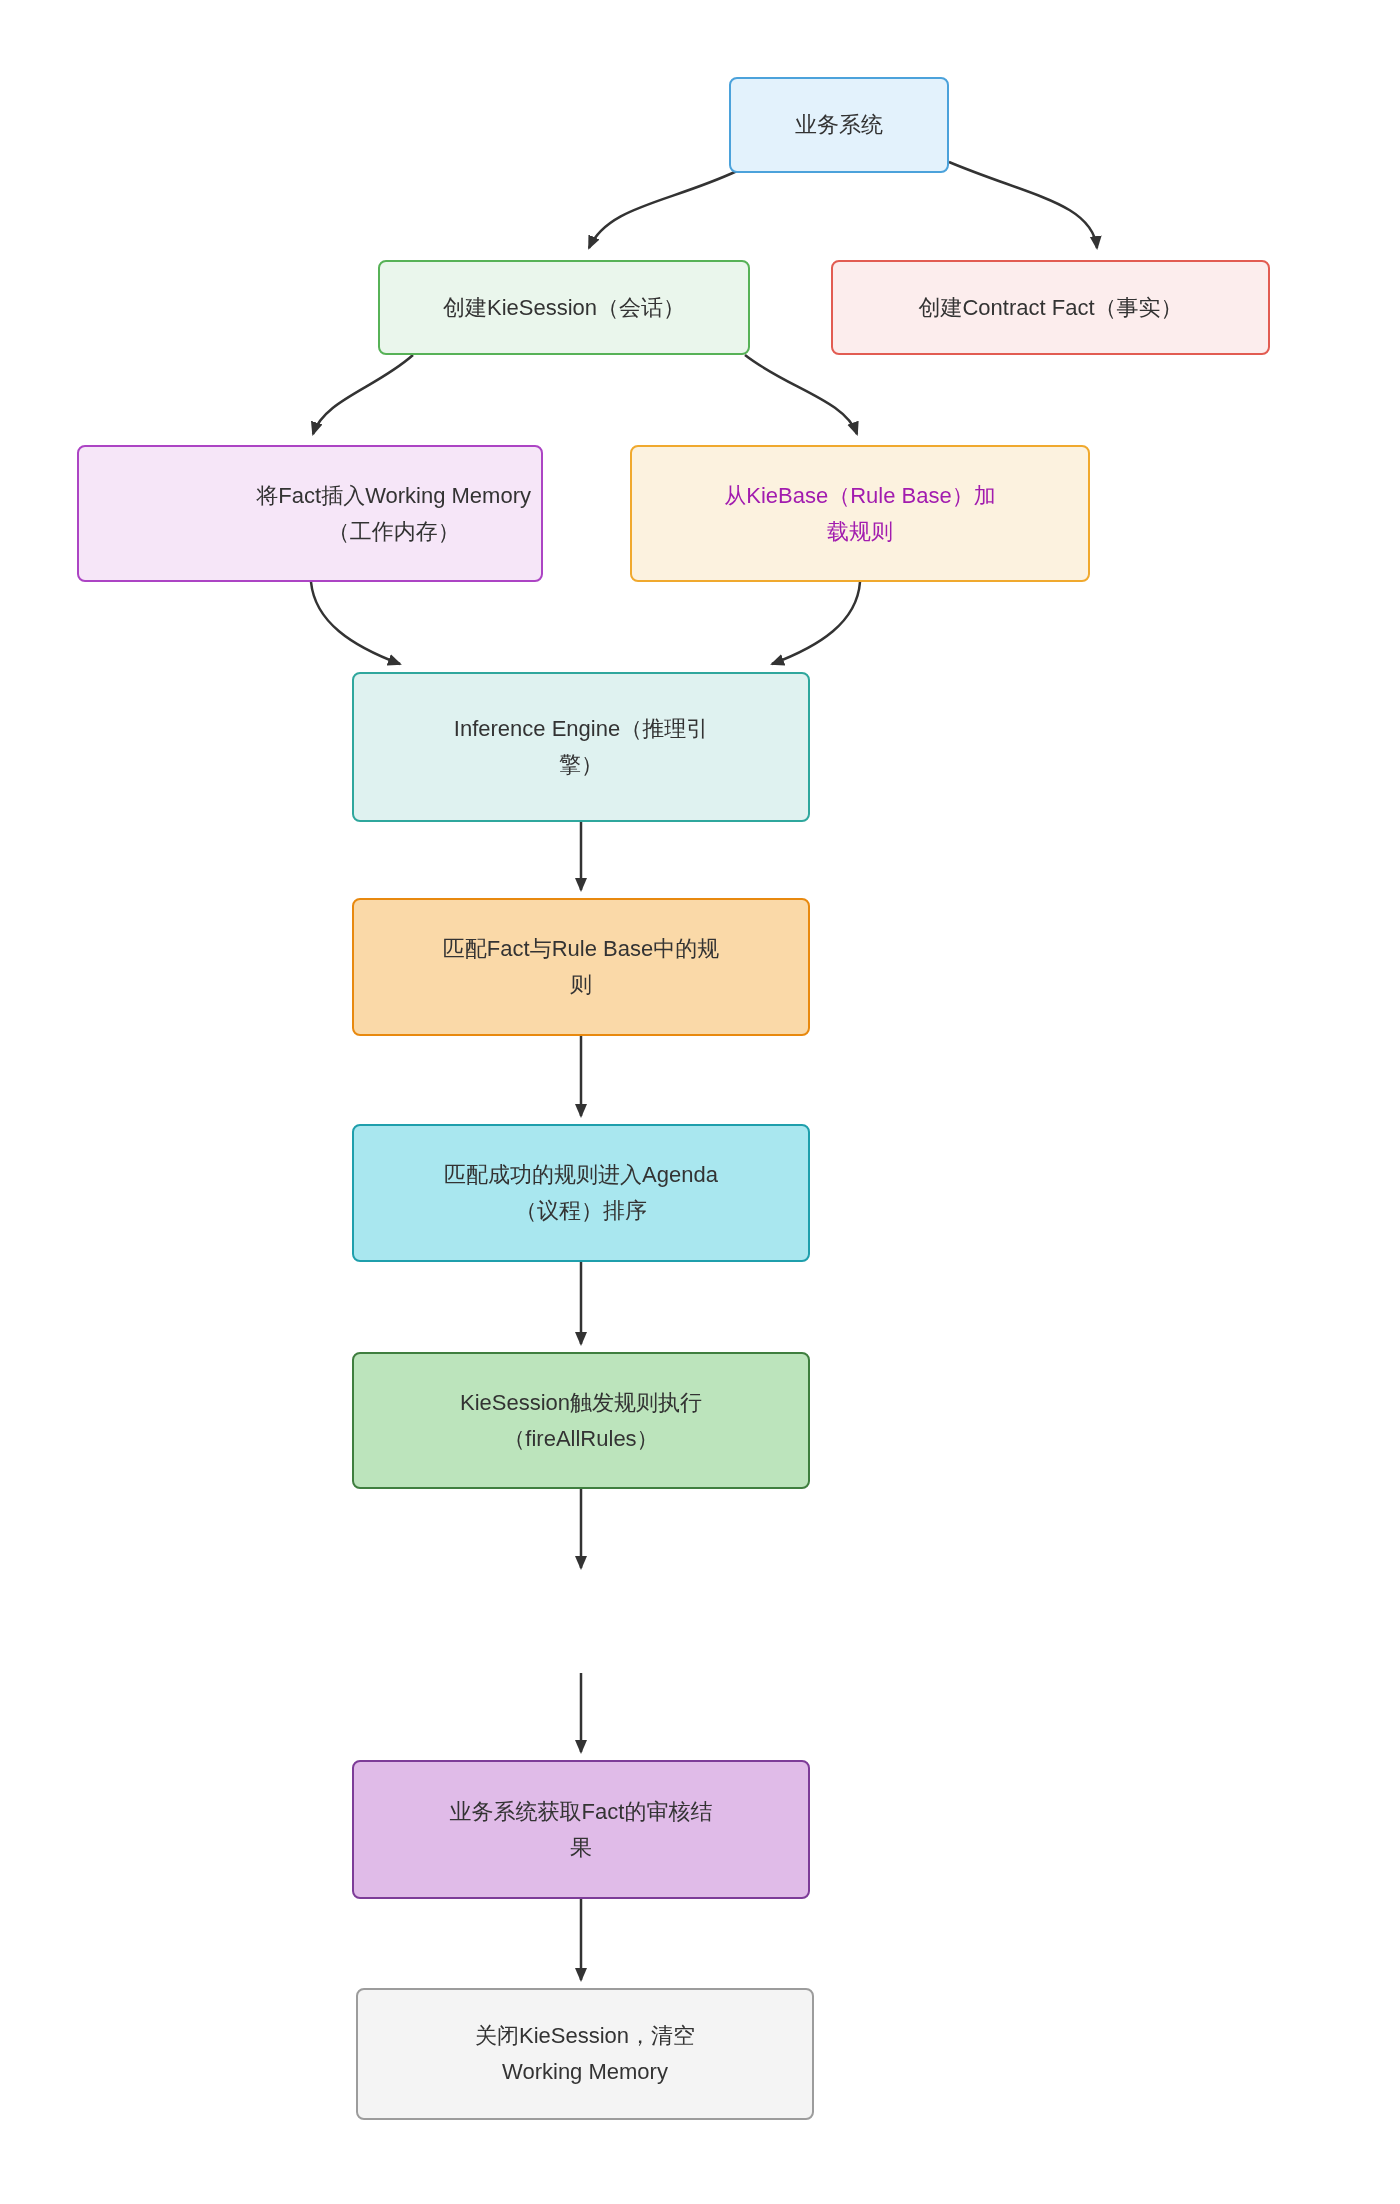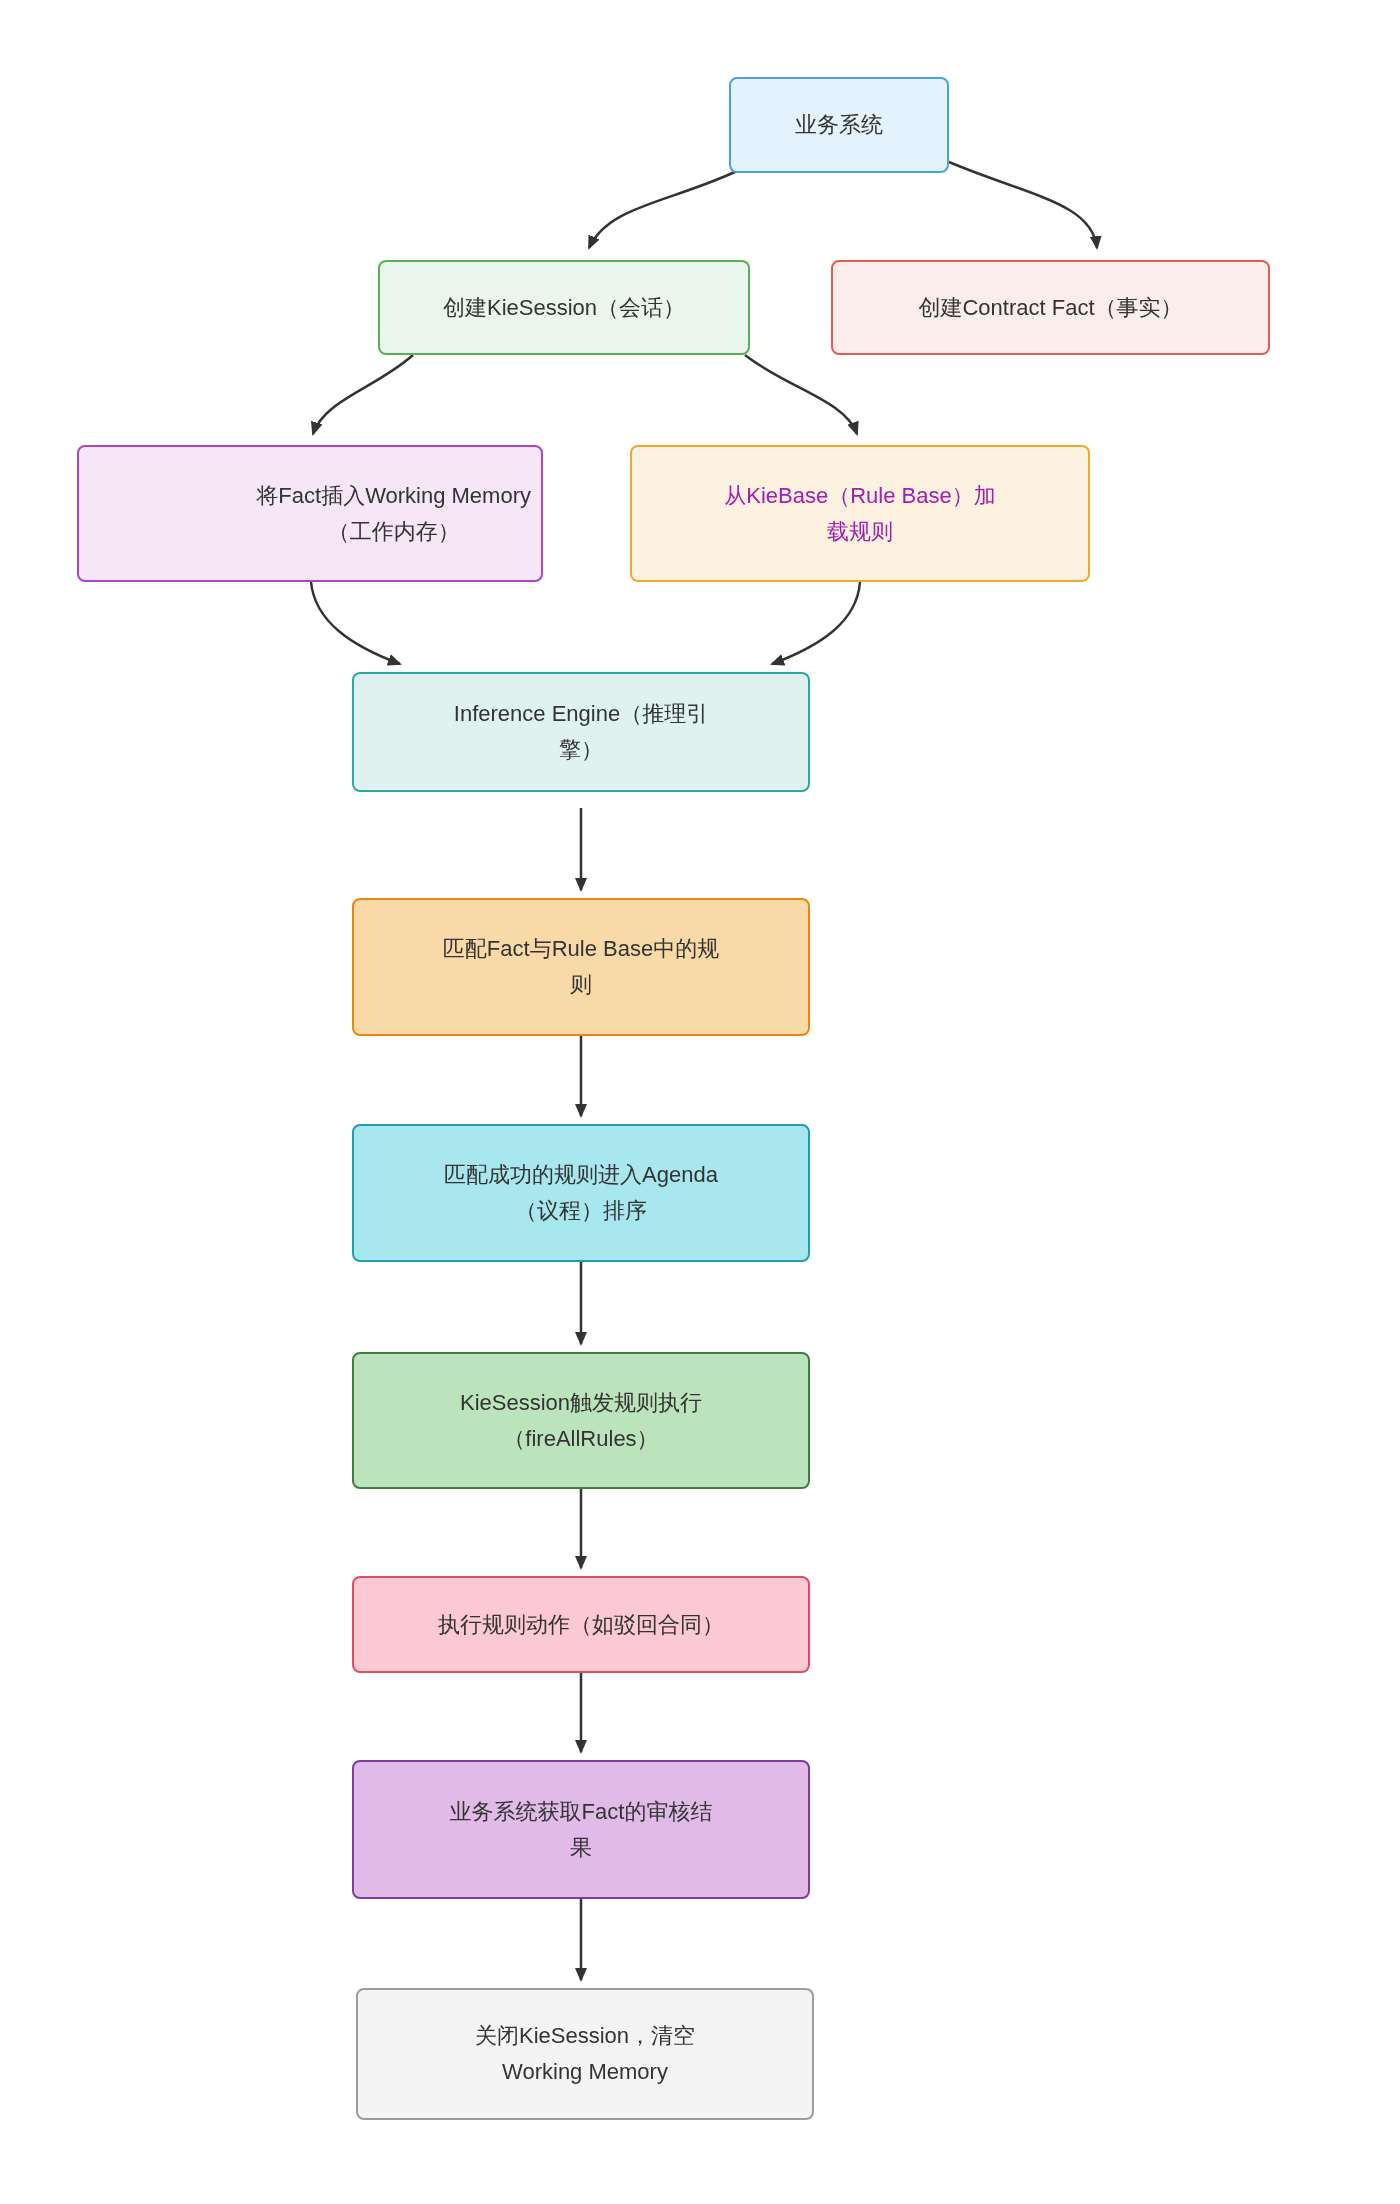--- a/index.html
+++ b/index.html
@@ -32,21 +32,21 @@
     line-height:1.62;
     color:#333333;
     padding:4px 10px;
   }
   
   .p0 {left:729px; top:77px;   width:220px; height:96px;}
   .p1 {left:378px; top:260px;  width:372px; height:95px;}
   .p2 {left:831px; top:260px;  width:439px; height:95px;}
   .p3 {left:77px;  top:445px;  width:466px; height:137px;}
   .p4 {left:630px; top:445px;  width:460px; height:137px;}
-  .p5 {left:352px; top:672px;  width:458px; height:120px;}
+  .p5 {left:352px; top:672px;  width:458px; height:150px;}
   .p6 {left:352px; top:898px;  width:458px; height:138px;}
   .p7 {left:352px; top:1124px; width:458px; height:138px;}
   .p8 {left:352px; top:1352px; width:458px; height:137px;}
   .p9 {left:352px; top:1576px; width:458px; height:97px;}
   .p10{left:352px; top:1760px; width:458px; height:139px;}
   .p11{left:356px; top:1988px; width:458px; height:132px;}
 </style>
 </head>
 <body>
 
@@ -82,19 +82,18 @@
   <div class="node p4" style="background: rgb(252, 242, 223); border-color: rgb(240, 169, 46); color: #a21caf;"><span>从KieBase（Rule Base）加
 载规则</span></div>
   <div class="node p5" style="background: rgb(223, 242, 240); border-color: rgb(47, 167, 157); color: rgb(51, 51, 51);"><span>Inference Engine（推理引
 擎）</span></div>
   <div class="node p6" style="background: rgb(250, 217, 168); border-color: rgb(232, 137, 15); color: rgb(51, 51, 51);"><span>匹配Fact与Rule Base中的规
 则</span></div>
   <div class="node p7" style="background: rgb(169, 231, 239); border-color: rgb(31, 159, 172); color: rgb(51, 51, 51);"><span>匹配成功的规则进入Agenda
 （议程）排序</span></div>
   <div class="node p8" style="background: rgb(188, 228, 188); border-color: rgb(63, 126, 63); color: rgb(51, 51, 51);"><span>KieSession触发规则执行
 （fireAllRules）</span></div>
-  <div class="node p9" style="background: rgb(251, 201, 209); border-color: rgb(223, 77, 94); color: rgb(51, 51, 51);"><span>执行规则动作（如驳回合同）</span></div>
   <div class="node p10" style="background: rgb(224, 187, 232); border-color: rgb(125, 60, 152); color: rgb(51, 51, 51);"><span>业务系统获取Fact的审核结
 果</span></div>
   <div class="node p11" style="background: rgb(244, 244, 244); border-color: rgb(156, 156, 156); color: rgb(51, 51, 51);"><span>关闭KieSession，清空
 Working Memory</span></div>
 
 </div>
 
 </body></html>

